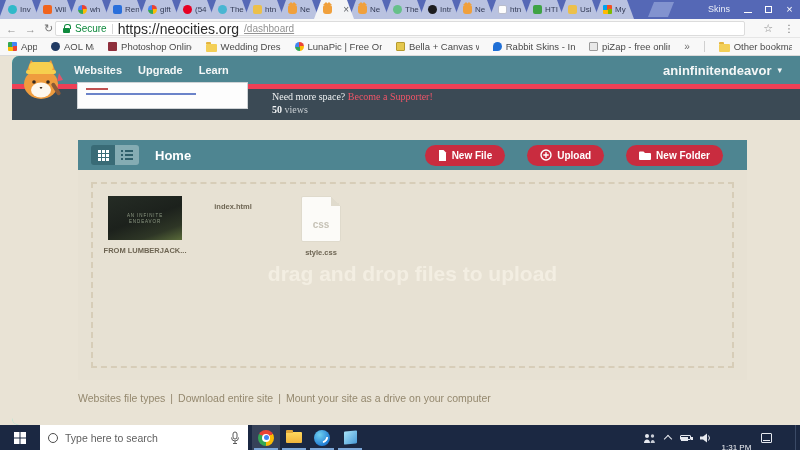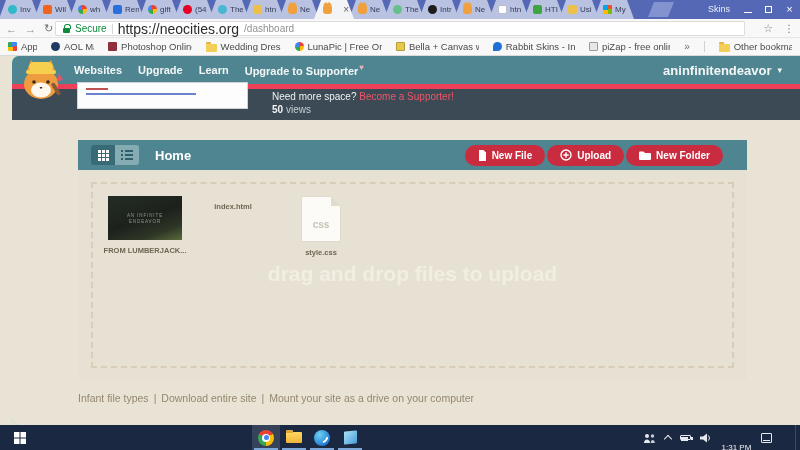--- a/index.html
+++ b/index.html
@@ -46,21 +46,21 @@
   .navglyph { font-size:11px; color:#8f8f8f; }
   .navglyph.reload { color:#6f6f6f; }
   .omnibox { position:absolute; left:55px; top:2px; width:690px; height:15px; background:#fff; border:1px solid #dcdcdc;
       border-radius:2px; display:flex; align-items:center; gap:5px; padding:0 7px; }
   .lock { position:relative; width:7px; height:5px; background:#0f8a3d; border-radius:1px; margin-top:3px; }
   .lock::before { content:""; position:absolute; top:-4px; left:1px; width:5px; height:4px;
       border:1.4px solid #0f8a3d; border-bottom:none; border-radius:3px 3px 0 0; }
   .secure-label { font-size:10px; color:#0f8a3d; }
   .omni-sep { width:1px; height:10px; background:#d6d6d6; }
   .url-main { font-size:14px; color:#2b2b2b; }
-  .url-path { font-size:10px; color:#929292; }
+  .url-path { font-size:10px; color:#929292;text-decoration:underline; }
   .toolbar-right { position:absolute; right:6px; top:0; height:19px; display:flex; gap:11px; align-items:center; }
   .star-glyph { font-size:11px; color:#8f8f8f; }
   .menu-glyph { font-size:10px; color:#6f6f6f; }
 
   
   .bookmarksbar { position:absolute; left:0; top:38px; width:800px; height:18px; background:#f8f8f8;
       border-bottom:1px solid #dadada; display:flex; align-items:center; padding:0 8px; gap:14px; }
   .bm { display:flex; align-items:center; gap:4px; white-space:nowrap; overflow:hidden; }
   .bm-label { font-size:9.5px; color:#4a4a4a; }
   .bmi { width:9px; height:9px; flex-shrink:0; border-radius:1px; }
@@ -82,40 +82,40 @@
   .nc-nav { position:absolute; left:0; top:0; width:788px; height:28px; background:#4e8591; }
   .nc-links { position:absolute; left:62px; top:0; height:28px; display:flex; gap:16px; align-items:center; }
   .nc-link { font-size:11px; font-weight:bold; color:#f4f7f7; white-space:nowrap; }
   .nc-heart { font-size:8px; color:#e9b3c0; vertical-align:super; margin-left:1px; }
   .nc-user { position:absolute; right:18px; top:0; height:28px; display:flex; gap:6px; align-items:center; }
   .nc-username { font-size:13px; font-weight:bold; color:#f4f7f7; }
   .nc-caret { font-size:9px; color:#f4f7f7; }
   .cat-logo { position:absolute; left:6px; top:1px; width:46px; height:46px; z-index:5; }
 
   .redbar { position:absolute; left:0; top:28px; width:788px; height:5px; background:#ee4056; }
-  .darkstrip { position:absolute; left:0; top:33px; width:788px; height:31px; background:#3b4a55; }
+  .darkstrip { position:absolute; left:0; top:33px; width:788px; height:31px; background:#3b4a55;font-family:Liberation Serif, serif; }
   .preview-card { position:absolute; left:66px; top:-6px; width:169px; height:25px; background:#fdfdfd; box-shadow:0 0 0 1px #cfd3d6; }
   .pline { position:absolute; height:1.5px; }
   .pline.l1 { left:8px; top:5px; width:22px; background:#c05050; }
   .pline.l2 { left:8px; top:10px; width:110px; background:#6b83c9; }
   .need-space-line { position:absolute; left:260px; top:2px; font-size:10px; color:#eef1f2; }
   .supporter-link { color:#ef5568; }
   .views-line { position:absolute; left:260px; top:15px; font-size:10px; color:#c9cfd3; }
   .views-count { font-weight:bold; color:#f2f4f5; }
 
   .page { position:absolute; left:0; top:64px; width:788px; height:305px; background:#e9e3d5; }
 
   .filemgr { position:absolute; left:66px; top:20px; width:669px; height:240px; }
   .fm-header { position:absolute; left:0; top:0; width:669px; height:30px; background:#4e8591; display:flex; align-items:center; }
   .view-toggle { display:flex; margin-left:13px; }
   .vt-btn { width:24px; height:20px; display:flex; align-items:center; justify-content:center; }
   .vt-grid { background:#396b76; border-radius:3px 0 0 3px; }
   .vt-list { background:#85acb3; border-radius:0 3px 3px 0; }
   .fm-title { font-size:13px; font-weight:bold; color:#fff; margin-left:16px; }
-  .fm-actions { margin-left:auto; margin-right:24px; display:flex; gap:2px; }
+  .fm-actions { margin-left:auto; margin-right:24px; display:flex; gap:22px; }
   .red-btn { display:inline-flex; align-items:center; gap:5px; height:21px; padding:0 13px; border-radius:11px;
       background:#c92c3f; color:#fff; font-size:10px; font-weight:bold; border:none; }
   .fm-body { position:absolute; left:0; top:30px; width:669px; height:210px; background:#e7e1d3; }
   .dropzone { position:absolute; left:13px; top:12px; right:13px; bottom:12px; border:2px dashed #d7cdb8; }
   .files-row { position:absolute; left:12px; top:12px; display:flex; gap:8px; }
   .file-item { width:80px; display:flex; flex-direction:column; align-items:center; }
   .thumb { width:74px; height:44px; background:linear-gradient(160deg,#252c25 0%,#1c211c 50%,#2e3626 78%,#5a6b3a 100%);
       display:flex; align-items:center; justify-content:center; }
   .thumb-text { font-size:5px; letter-spacing:1px; color:#8f9b85; text-align:center; transform:scale(.9); }
   .ficon { position:relative; width:40px; height:46px; margin-top:0; background:#fcfbf8; border:1px solid #dfdacc;
@@ -323,21 +323,20 @@
       </div>
   </div>
 
   <div class="viewport">
 
     <div class="nc-nav">
       <div class="nc-links">
         <span class="nc-link">Websites</span>
         <span class="nc-link">Upgrade</span>
         <span class="nc-link">Learn</span>
-        <span class="nc-link"><span>Upgrade to Supporter</span><span class="nc-heart">♥</span></span>
       </div>
       <div class="nc-user">
         <span class="nc-username">aninfinitendeavor</span>
         <span class="nc-caret">▾</span>
       </div>
     </div>
 
     <svg class="cat-logo" viewBox="0 0 46 46">
       <path d="M8 16 L13 3 L21 12 Z" fill="#ef9c3e"></path>
       <path d="M38 16 L33 3 L25 12 Z" fill="#ef9c3e"></path>
@@ -438,21 +437,21 @@
                   </div>
                 <span class="file-label">style.css</span>
               </div>
             </div>
             <div class="dz-hint">drag and drop files to upload</div>
           </div>
         </div>
       </div>
 
       <div class="footer-links">
-        <span>Infant file types</span><span class="footer-sep">|</span><span>Download entire site</span><span class="footer-sep">|</span><span>Mount your site as a drive on your computer</span>
+        <span>Websites file types</span><span class="footer-sep">|</span><span>Download entire site</span><span class="footer-sep">|</span><span>Mount your site as a drive on your computer</span>
       </div>
     </div>
 
     <div class="vscroll">
       <div class="vs-arrow vs-up">
           <span class="tri-up"></span>
         </div>
       <div class="vs-thumb"></div>
       <div class="vs-arrow vs-down">
           <span class="tri-down"></span>
@@ -460,20 +459,29 @@
     </div>
   </div>
 
   <div class="taskbar">
     <div class="start-btn">
       <svg width="12" height="12">
           <rect width="5.5" height="5.5" fill="#ffffff"></rect>
           <rect x="6.5" width="5.5" height="5.5" fill="#ffffff"></rect>
           <rect y="6.5" width="5.5" height="5.5" fill="#ffffff"></rect>
           <rect x="6.5" y="6.5" width="5.5" height="5.5" fill="#ffffff"></rect>
+        </svg>
+    </div>
+    <div class="tb-search">
+      <span class="cortana-ring"></span>
+      <input type="text" placeholder="Type here to search" style="">
+      <svg width="10" height="14">
+          <rect x="3" y="1" width="4" height="7" rx="2" fill="none" stroke="#5a5a5a"></rect>
+          <path d="M1.5 6.5a3.5 3.5 0 0 0 7 0" fill="none" stroke="#5a5a5a"></path>
+          <path d="M5 10v2.5M3 12.5h4" stroke="#5a5a5a"></path>
         </svg>
     </div>
     <div class="task-icons">
       <div class="task-icon active-app">
           <span class="chrome-logo"></span>
         </div>
       <div class="task-icon">
           <span class="explorer-folder"></span>
         </div>
       <div class="task-icon">

